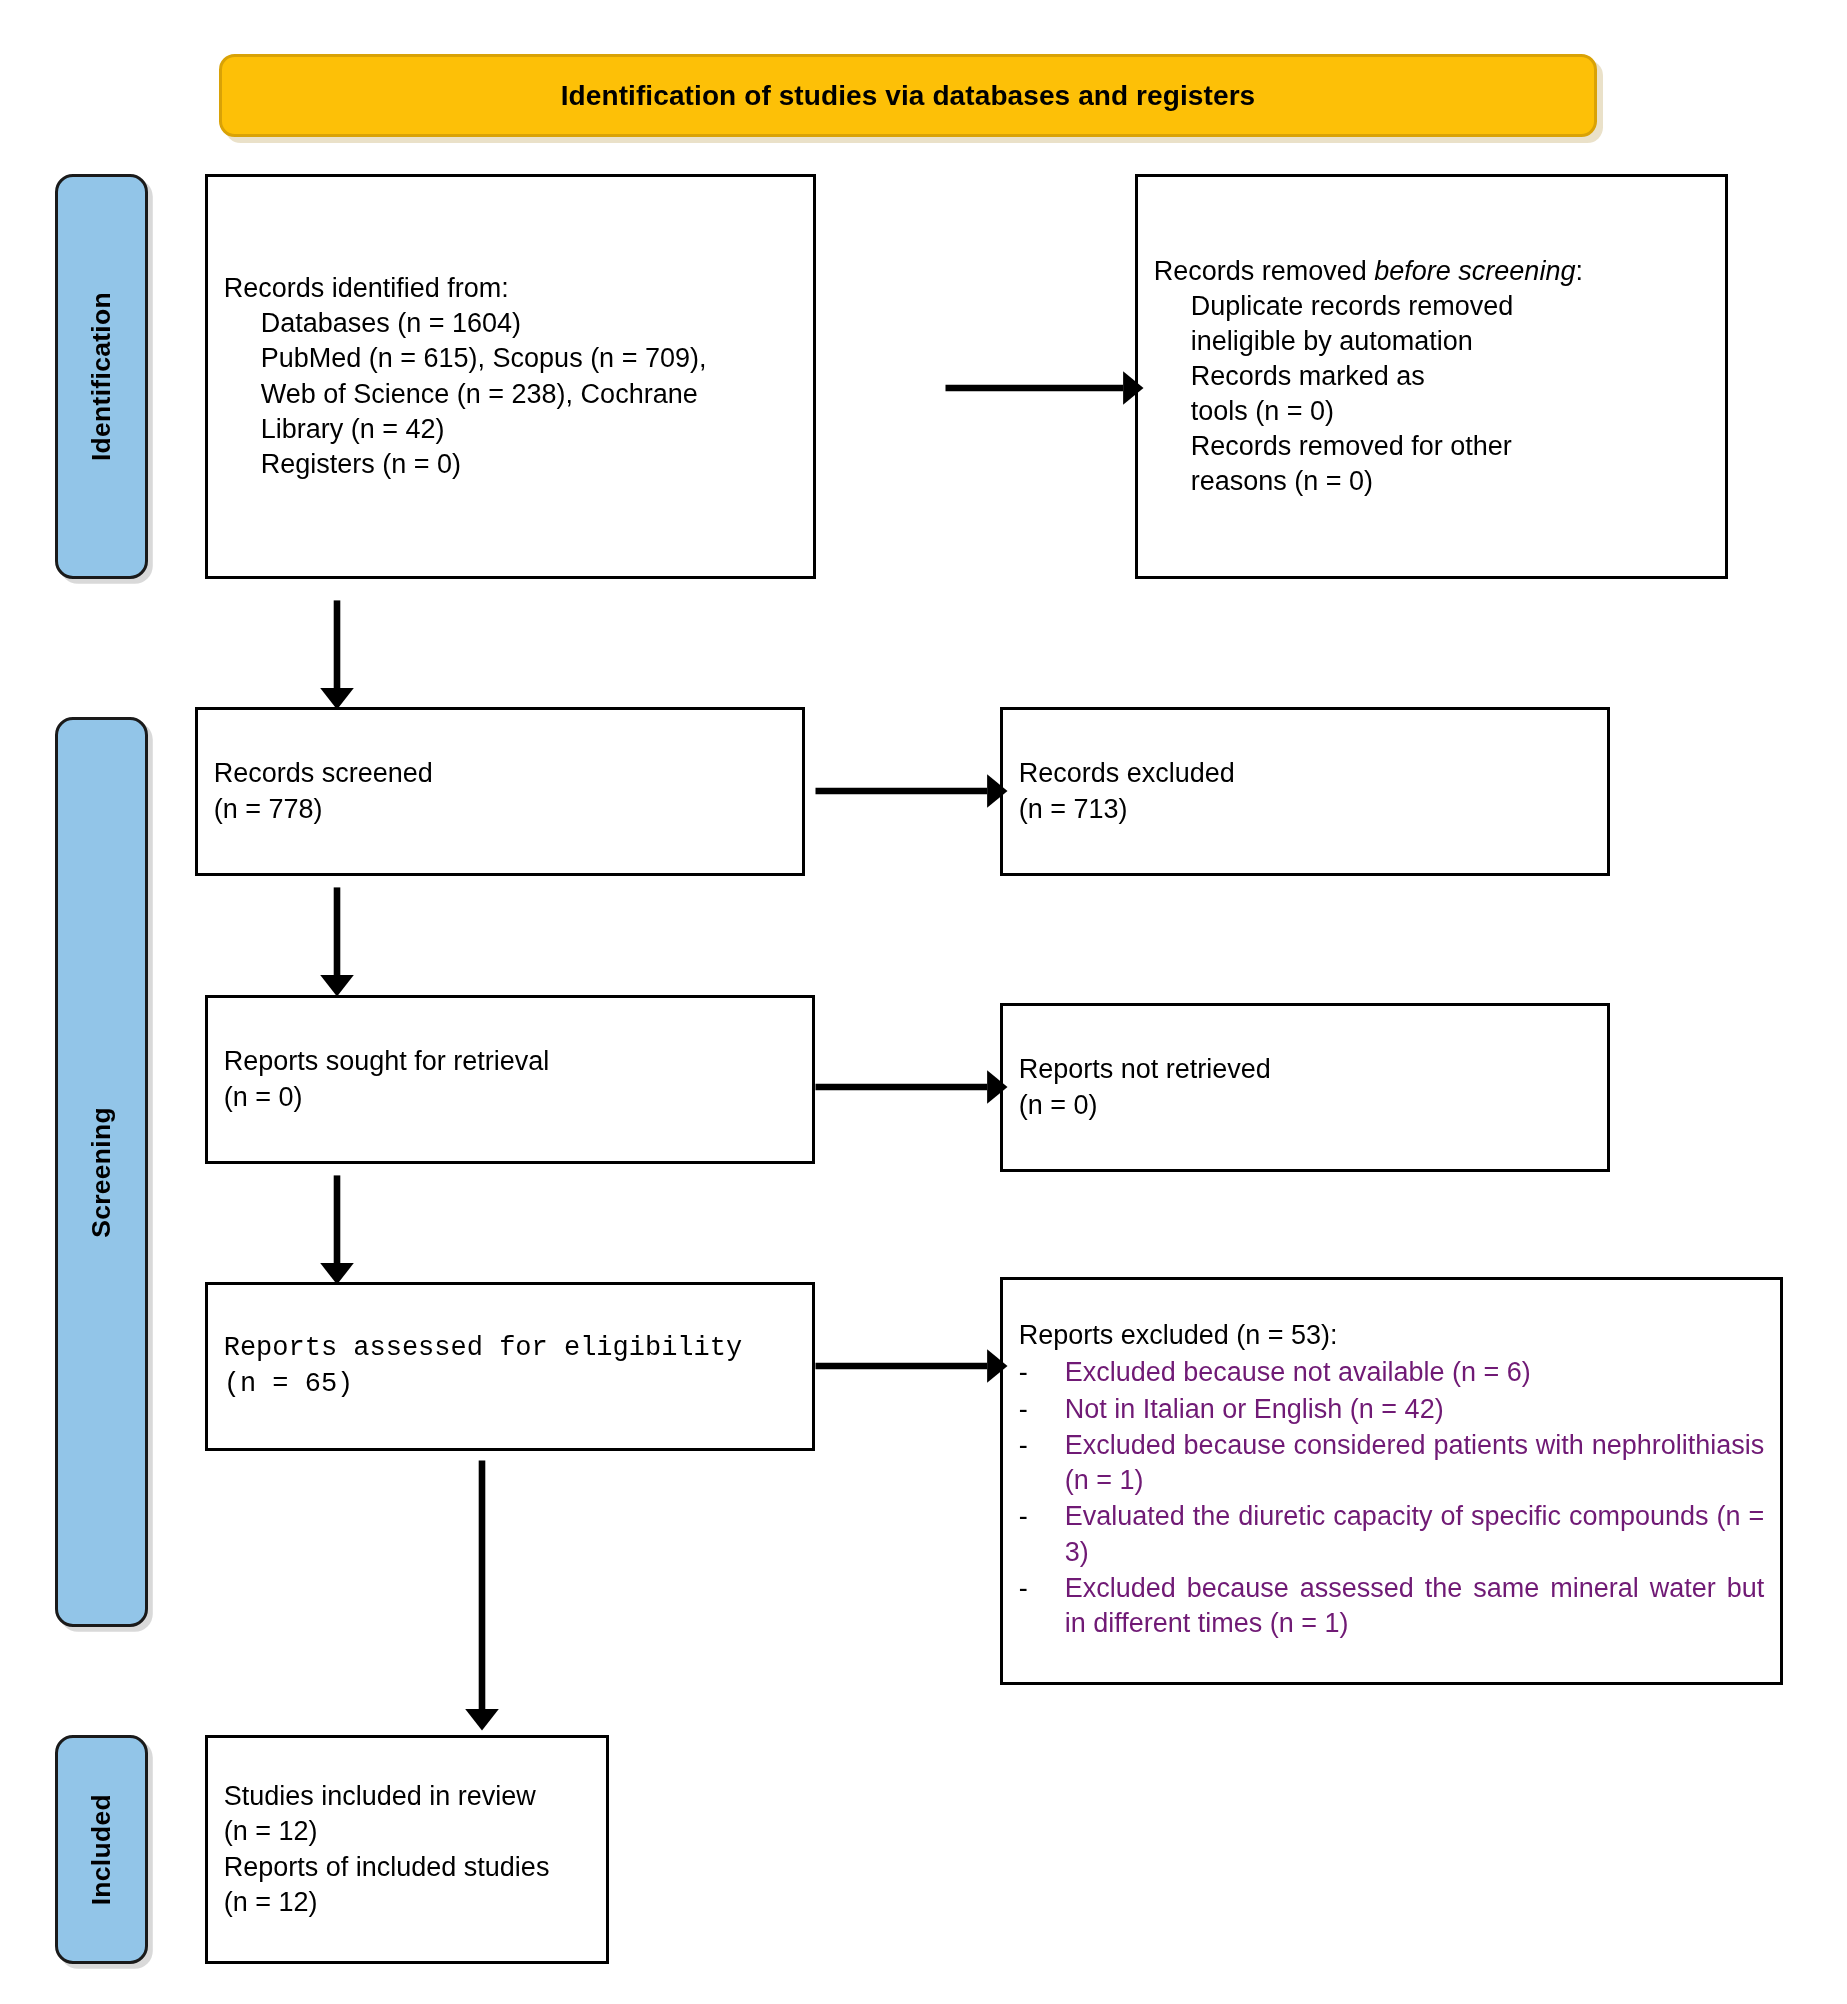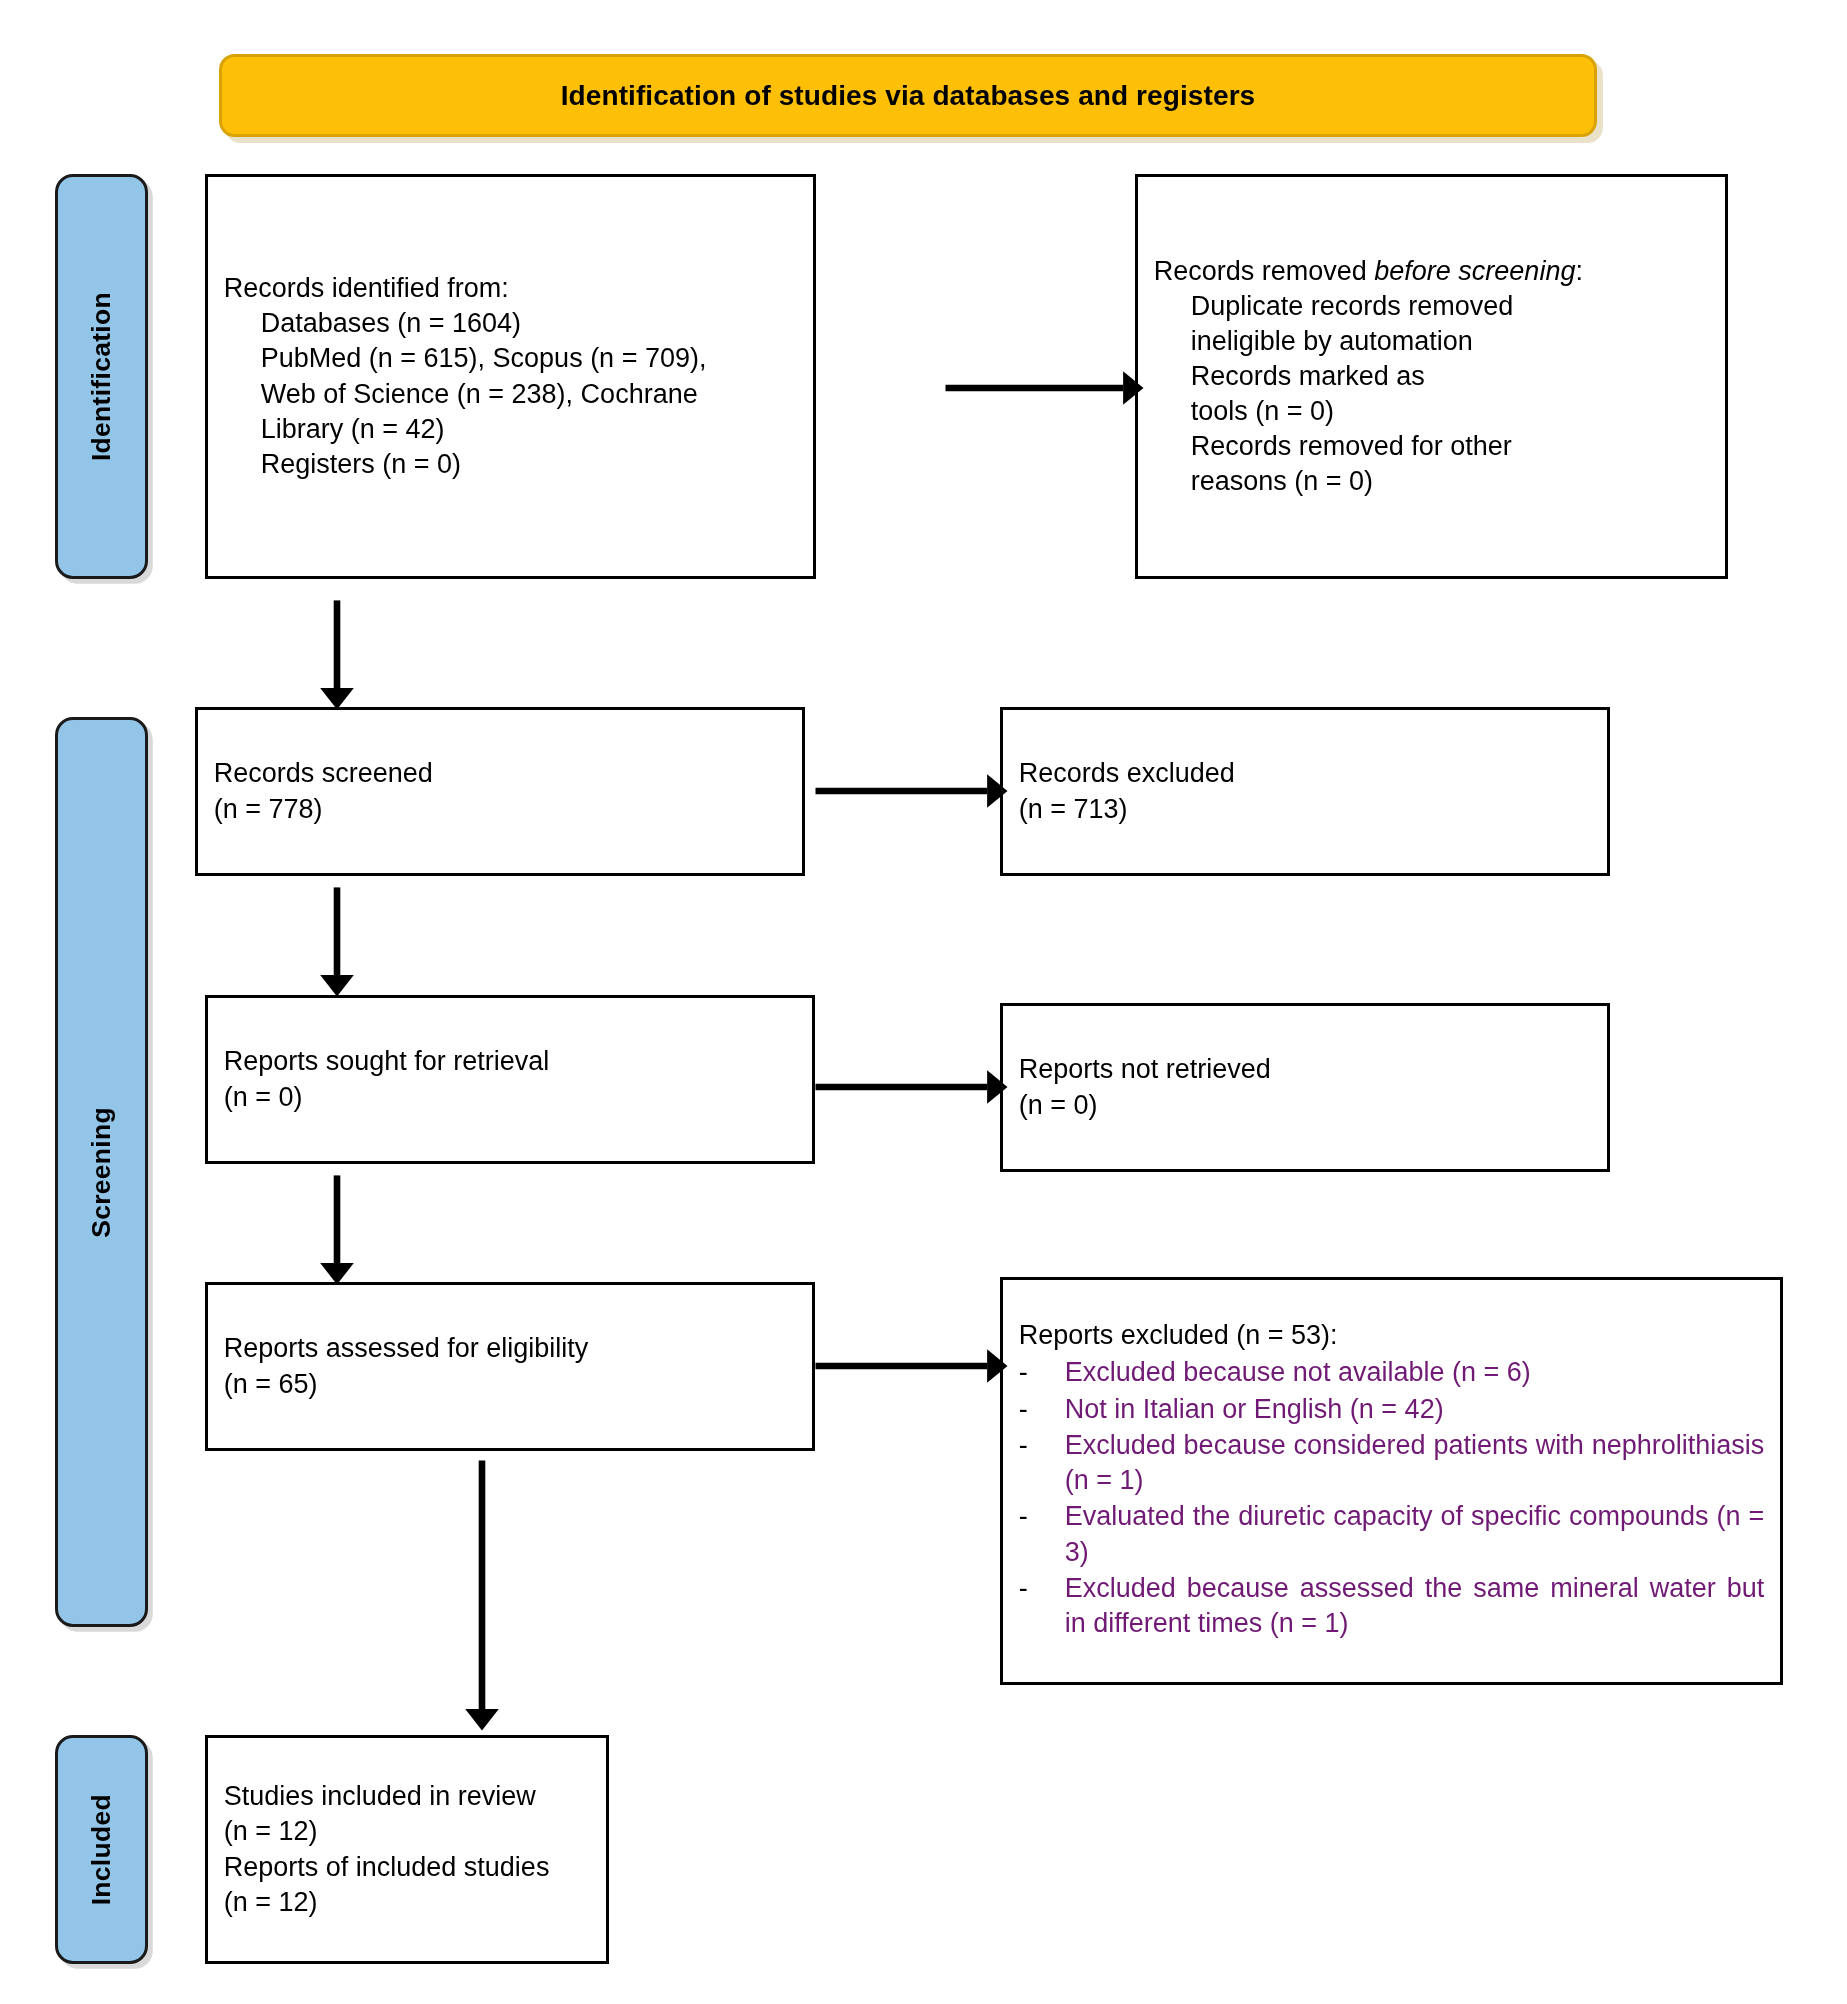--- a/index.html
+++ b/index.html
@@ -87,21 +87,21 @@
   }
   .flow-box .line.indent { padding-left: 37px; }
 
   
   #box-identified        { left: 205px;  top: 174px;  width: 611px; height: 405px; }
   #box-removed           { left: 1135px; top: 174px;  width: 593px;  height: 405px; }
   #box-screened          { left: 195px;  top: 707px; width: 610px; height: 169px; }
   #box-records-excluded  { left: 1000px; top: 707px; width: 610px; height: 169px; }
   #box-sought            { left: 205px;  top: 995px; width: 610px; height: 169px; }
   #box-not-retrieved     { left: 1000px; top: 1003px; width: 610px; height: 169px; }
-  #box-eligibility       { left: 205px;  top: 1282px; width: 610px; height: 169px; }
+  #box-eligibility       { left: 205px;  top: 1282px; width: 610px; height: 169px; font-family: Liberation Mono, monospace; }
   #box-reports-excluded  { left: 1000px; top: 1277px; width: 783px; height: 408px;
                            justify-content: flex-start; padding-top: 38px; }
   #box-included          { left: 205px;  top: 1735px; width: 404px;  height: 229px; }
 
   
   .excl-head {
     font-size: 27px;
     line-height: 1.30;
     color: #000;
     margin-bottom: 2.4px;

